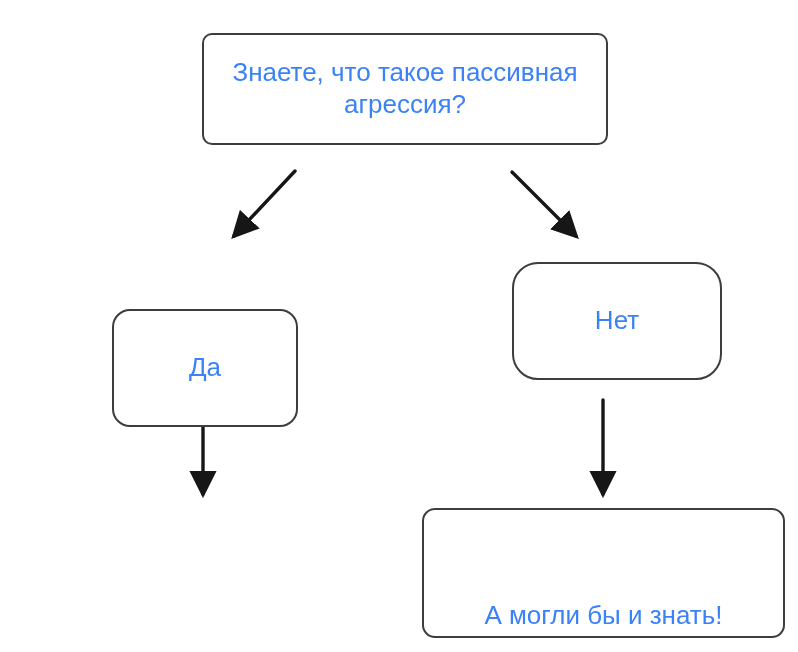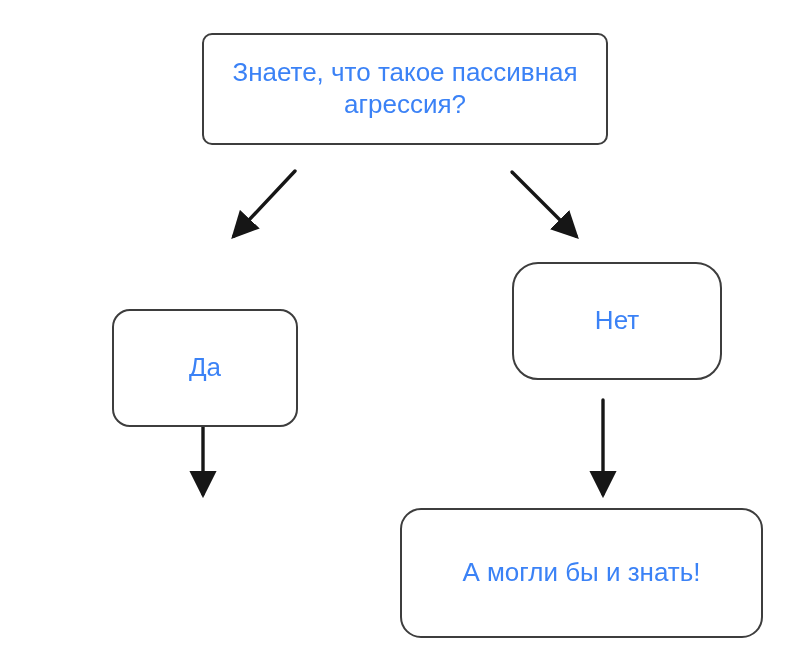--- a/index.html
+++ b/index.html
@@ -45,23 +45,24 @@
     left: 512px; top: 262px;
     width: 210px; height: 118px;
     border-radius: 26px;
   }
   .node-yes-result {
     left: 23px; top: 508px;
     width: 364px; height: 130px;
     border-radius: 13px;
   }
   .node-no-result {
-    left: 400px; top: 508px;
+    left: 422px; top: 508px;
     width: 363px; height: 130px;
-    border-radius: 21px;
+    border-radius: 13px;
+    align-items: flex-end;
   }
   .edge-layer {
     position: absolute;
     left: 0; top: 0;
     width: 798px; height: 652px;
     pointer-events: none;
   }
   .edge-layer line {
     stroke: #161616;
     stroke-width: 3.4;

